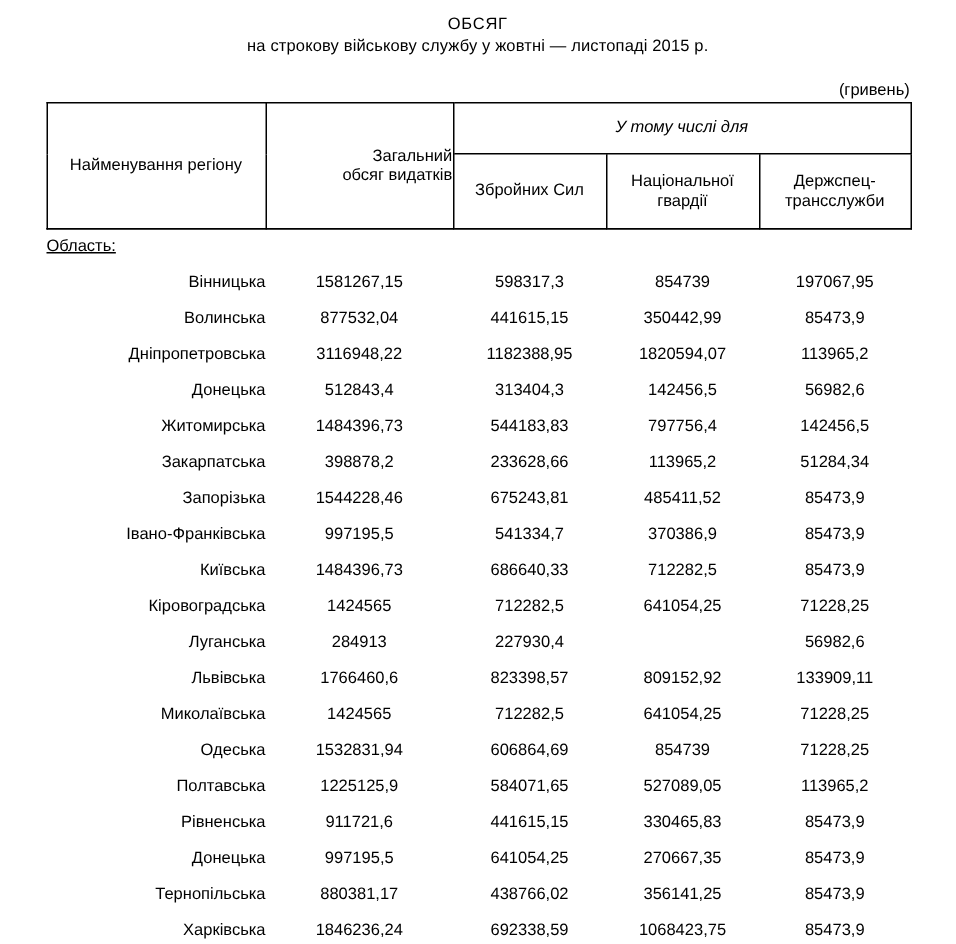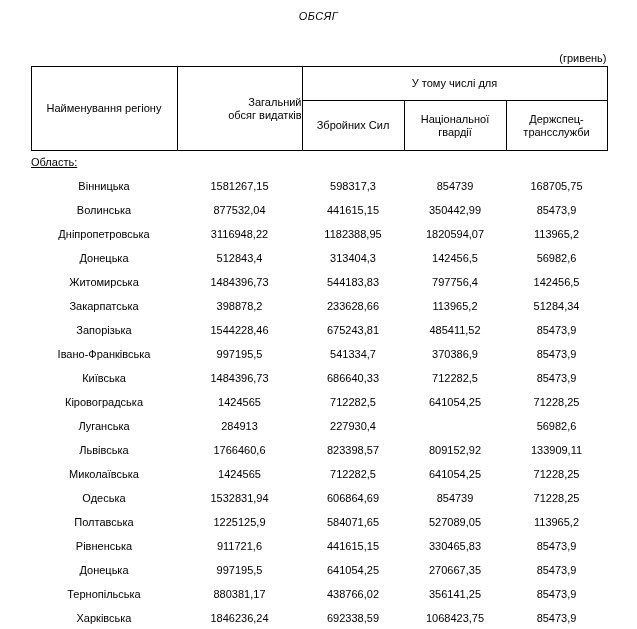--- a/index.html
+++ b/index.html
@@ -19,28 +19,27 @@
   .title-block{
     text-align:center;
     padding-top:9px;
     line-height:15px;
   }
   .title-line{
     font-size:11px;
     font-weight:normal;
     letter-spacing:.1px;
     white-space:nowrap;
-    font-style:italic;
   }
   .title-line-1{letter-spacing:.5px;}
 
   
   .units-row{
     width:576px;
-    margin:28px auto 0 auto;
+    margin:15px auto 0 auto;
     text-align:right;
     font-size:11px;
     padding-bottom:2px;
   }
 
   
   .tbl-wrap{
     width:576px;
     margin:0 auto;
   }
@@ -73,39 +72,40 @@
   }
   th.hd-region{height:82px;}
   th.hd-total{height:82px;text-align:right;padding-left:18px;}
   th.hd-total .l2{padding-left:14px;display:block;}
   th.hd-group{
     height:33px;
     border-left:1px solid #000;
     border-right:1px solid #000;
     border-top:1px solid #000;
     border-bottom:1px solid #000;
+    font-style:italic;
   }
   th.hd-sub{
     height:49px;
     border:1px solid #000;
     border-top:none;
     padding:0 4px;
   }
 
   
   tr.grp td,
   tr.data td{
     border:none;
     height:24px;
     line-height:24px;
     font-size:11px;
     background:#fff;
   }
   td.region{
-    text-align:center;
+    text-align:right;
     padding-left:17px;
     white-space:nowrap;
   }
   td.grp-label{
     text-align:left;
     padding-left:22px;
     white-space:nowrap;
   }
   td.num{
     text-align:center;
@@ -113,20 +113,21 @@
   }
 
   
   tbody tr:first-child td{height:23px;line-height:23px;text-decoration:underline;}
 </style>
 </head>
 <body>
 
 <div class="title-block">
   <div class="title-line title-line-1">ОБСЯГ</div>
+  <div class="title-line">на строкову військову службу у жовтні — листопаді 2015 р.</div>
 </div>
 
 <div class="units-row">(гривень)</div>
 
 <div class="tbl-wrap">
   <table class="report">
     <colgroup>
       <col class="c-region">
       <col class="c-total">
       <col class="c-af">
@@ -163,21 +164,21 @@
         <td class="num"></td>
         <td class="num"></td>
         <td class="num"></td>
       </tr>
 
     <tr class="data">
           <td class="region">Вінницька</td>
           <td class="num">1581267,15</td>
           <td class="num">598317,3</td>
           <td class="num">854739</td>
-          <td class="num">168705,75</td>
+          <td class="num">197067,95</td>
         </tr>
         <tr class="data">
           <td class="region">Волинська</td>
           <td class="num">877532,04</td>
           <td class="num">441615,15</td>
           <td class="num">350442,99</td>
           <td class="num">85473,9</td>
         </tr>
         <tr class="data">
           <td class="region">Дніпропетровська</td>

